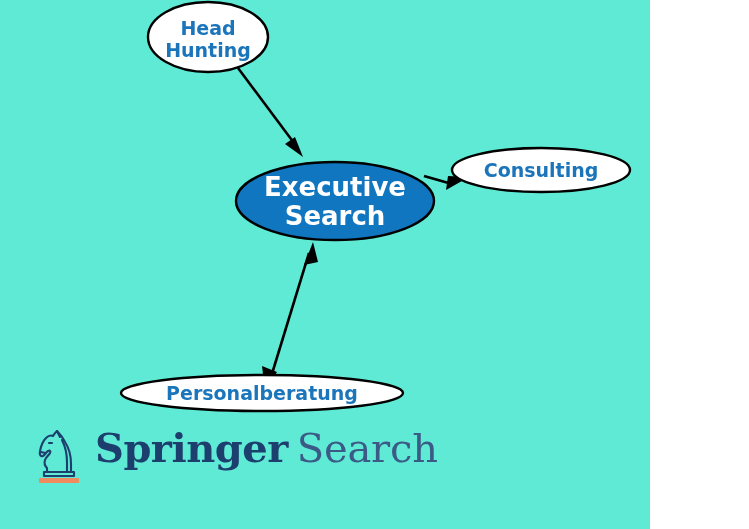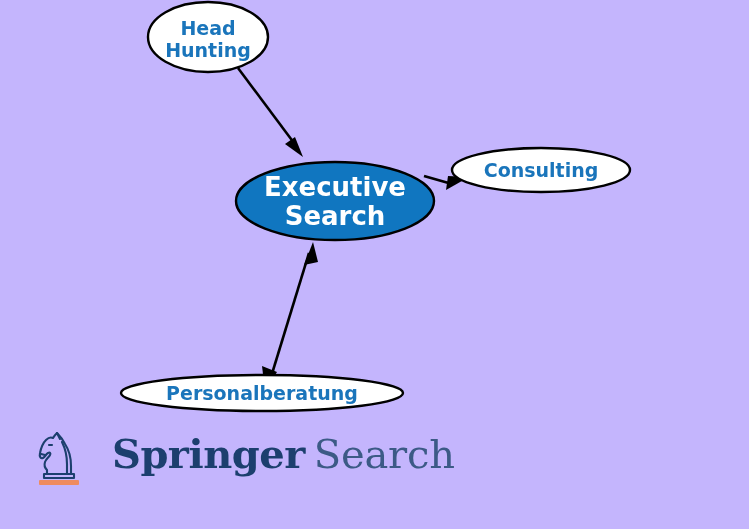--- a/index.html
+++ b/index.html
@@ -8,24 +8,24 @@
     background: #ffffff;
   }
   body {
     width: 749px;
     height: 529px;
     font-family: "DejaVu Sans", sans-serif;
     -webkit-font-smoothing: antialiased;
   }
   #canvas {
     position: relative;
-    width: 749px;
+    width: 650px;
     height: 529px;
     overflow: hidden;
-    background: #c4b5fd;
+    background: #5eead4;
   }
   #diagram-svg {
     position: absolute;
     left: 0;
     top: 0;
     width: 749px;
     height: 529px;
   }
   .node-label {
     font-weight: bold;
@@ -61,23 +61,22 @@
     left: 0;
     top: 420px;
     width: 749px;
     height: 109px;
   }
   #logo-row {
     position: absolute;
     left: 33px;
     top: 8px;
     display: flex;
-    align-items: center;
+    align-items: flex-start;
     height: 58px;
-    gap: 17px;
   }
   #knight-mark {
     position: relative;
     width: 52px;
     height: 54px;
     margin-right: 10px;
   }
   #knight-mark svg {
     display: block;
   }

